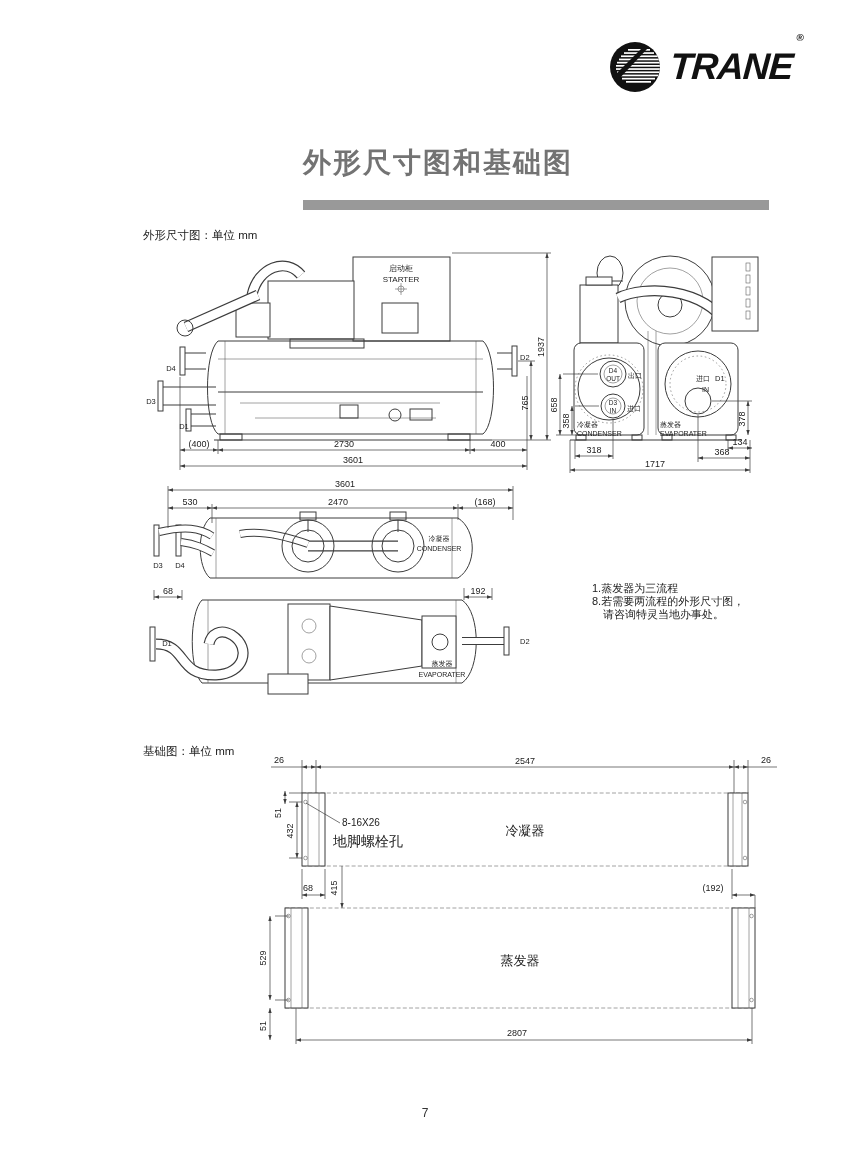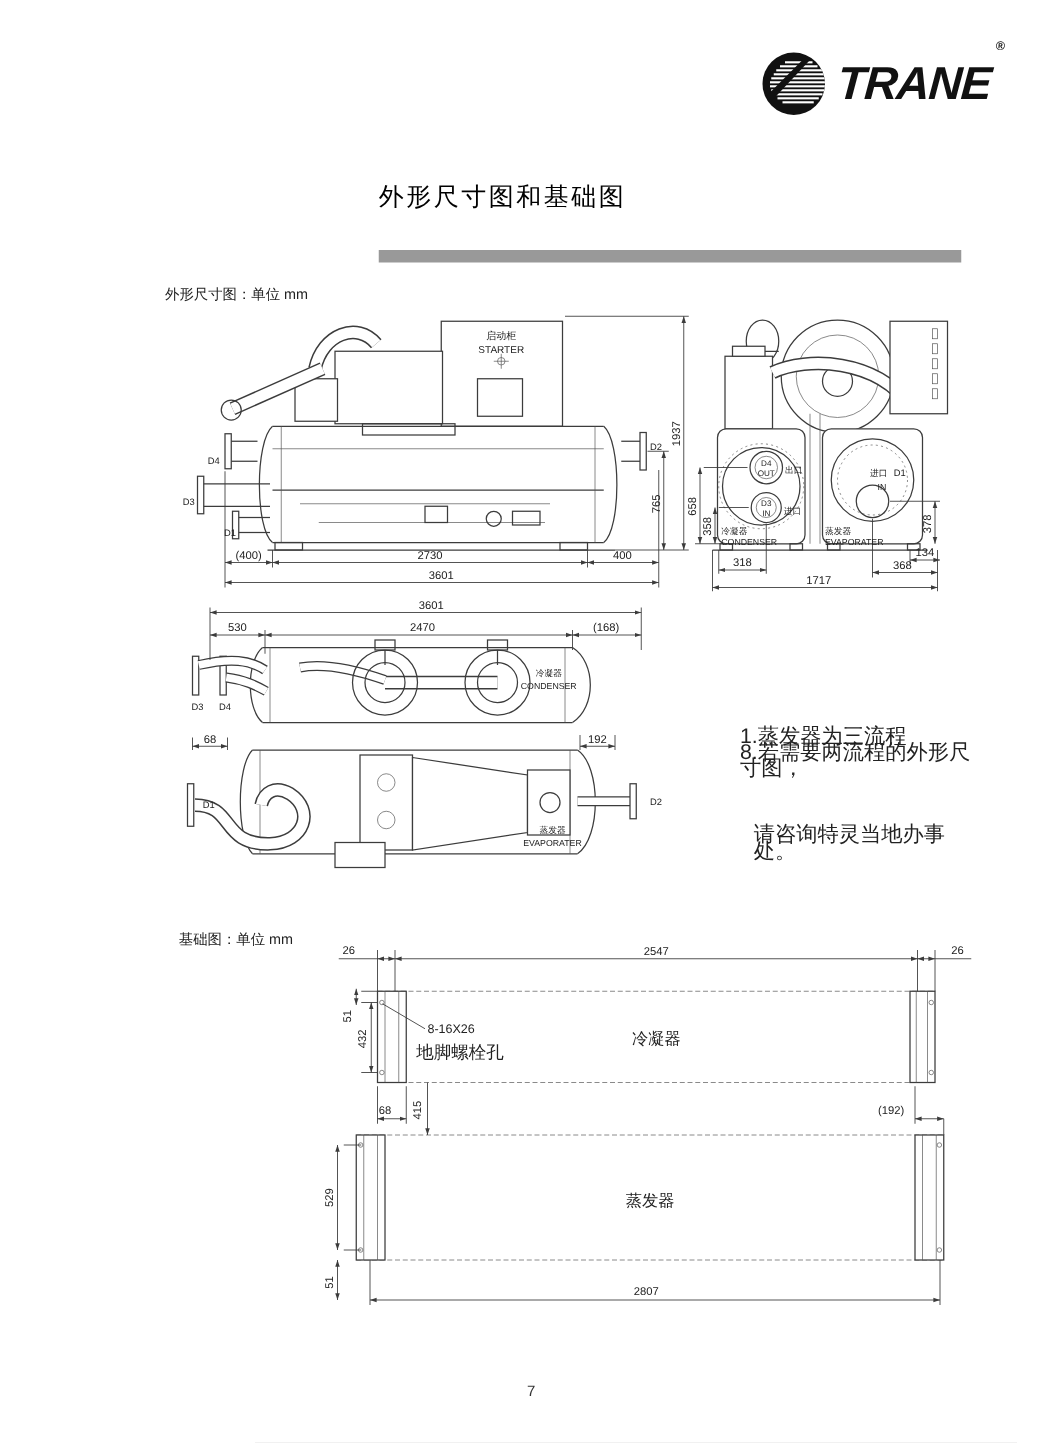--- a/index.html
+++ b/index.html
@@ -4,25 +4,25 @@
 <style>
   html,body{margin:0;padding:0;background:#e8e8e8;}
   #page{position:relative;width:850px;height:1154px;background:#fff;margin:0 auto;
         font-family:"Liberation Sans",sans-serif;color:#1a1a1a;overflow:hidden;}
   
   .logo{position:absolute;left:608px;top:40px;display:flex;align-items:center;}
   .wordmark{font-size:37px;font-weight:bold;font-style:italic;letter-spacing:-1px;
             transform:skewX(-4deg);margin-left:8px;color:#111;}
   .reg{font-size:10px;font-weight:bold;vertical-align:top;position:relative;top:-14px;left:2px;font-style:normal;}
   
-  .title{position:absolute;left:303px;top:144px;font-size:20px;font-weight:400;color:#000000;letter-spacing:2px;}
+  .title{position:absolute;left:303px;top:144px;font-size:28px;font-weight:700;color:#737373;letter-spacing:2px;}
   .divider{position:absolute;left:303px;top:200px;width:466px;height:10px;background:#999;}
   .sec-label{position:absolute;font-size:11.5px;color:#222;}
-  .notes{position:absolute;left:592px;top:582px;width:190px;font-size:17px;line-height:13px;color:#222;}
-  .notes .indent{padding-left:11px;margin-top:40px;}
+  .notes{position:absolute;left:592px;top:582px;width:190px;font-size:11px;line-height:13px;color:#222;}
+  .notes .indent{padding-left:11px;}
   .page-num{position:absolute;left:0;right:0;top:1106px;text-align:center;font-size:12px;color:#333;}
   
   svg.draw{position:absolute;overflow:visible;}
   svg .ln *{fill:none;stroke:#3c3c3c;stroke-width:1;}
   svg .ln rect[fill],svg .ln path[fill]{fill:#fff;}
   svg .thin{stroke:#555 !important;stroke-width:0.55 !important;}
   svg .pipe{fill:none !important;stroke:#3c3c3c !important;stroke-width:11 !important;}
   svg .pipeW{fill:none !important;stroke:#fff !important;stroke-width:8.6 !important;}
   svg .pipe8{fill:none !important;stroke:#3c3c3c !important;stroke-width:8 !important;}
   svg .pipe8W{fill:none !important;stroke:#fff !important;stroke-width:6 !important;}
@@ -63,21 +63,21 @@
       <g clip-path="url(#gclip)">
         <path d="M4,38 L34,8 L40,8 L10,40 Z" fill="#111"></path>
       </g>
     </svg>
     <span class="wordmark"><span>TRANE</span><span class="reg">®</span></span>
   </div>
 
   <div class="title">外形尺寸图和基础图</div>
   <div class="divider"></div>
 
-  <div class="sec-label" style="left:132px;top:228px">外形尺寸图：单位 mm</div>
+  <div class="sec-label" style="left:143px;top:228px">外形尺寸图：单位 mm</div>
 
   <svg class="draw" style="left:140px;top:243px" width="420" height="236" viewBox="0 0 420 236">
     <defs>
       <marker id="arS" viewBox="0 0 10 10" refX="9.5" refY="5" markerWidth="8" markerHeight="8" orient="auto-start-reverse">
         <path d="M0,1.8 L9.5,5 L0,8.2 Z" fill="#3c3c3c"></path>
       </marker>
     </defs>
     <g class="ln">
 
       <rect x="213" y="14" width="97" height="84" fill="#fff"></rect>

